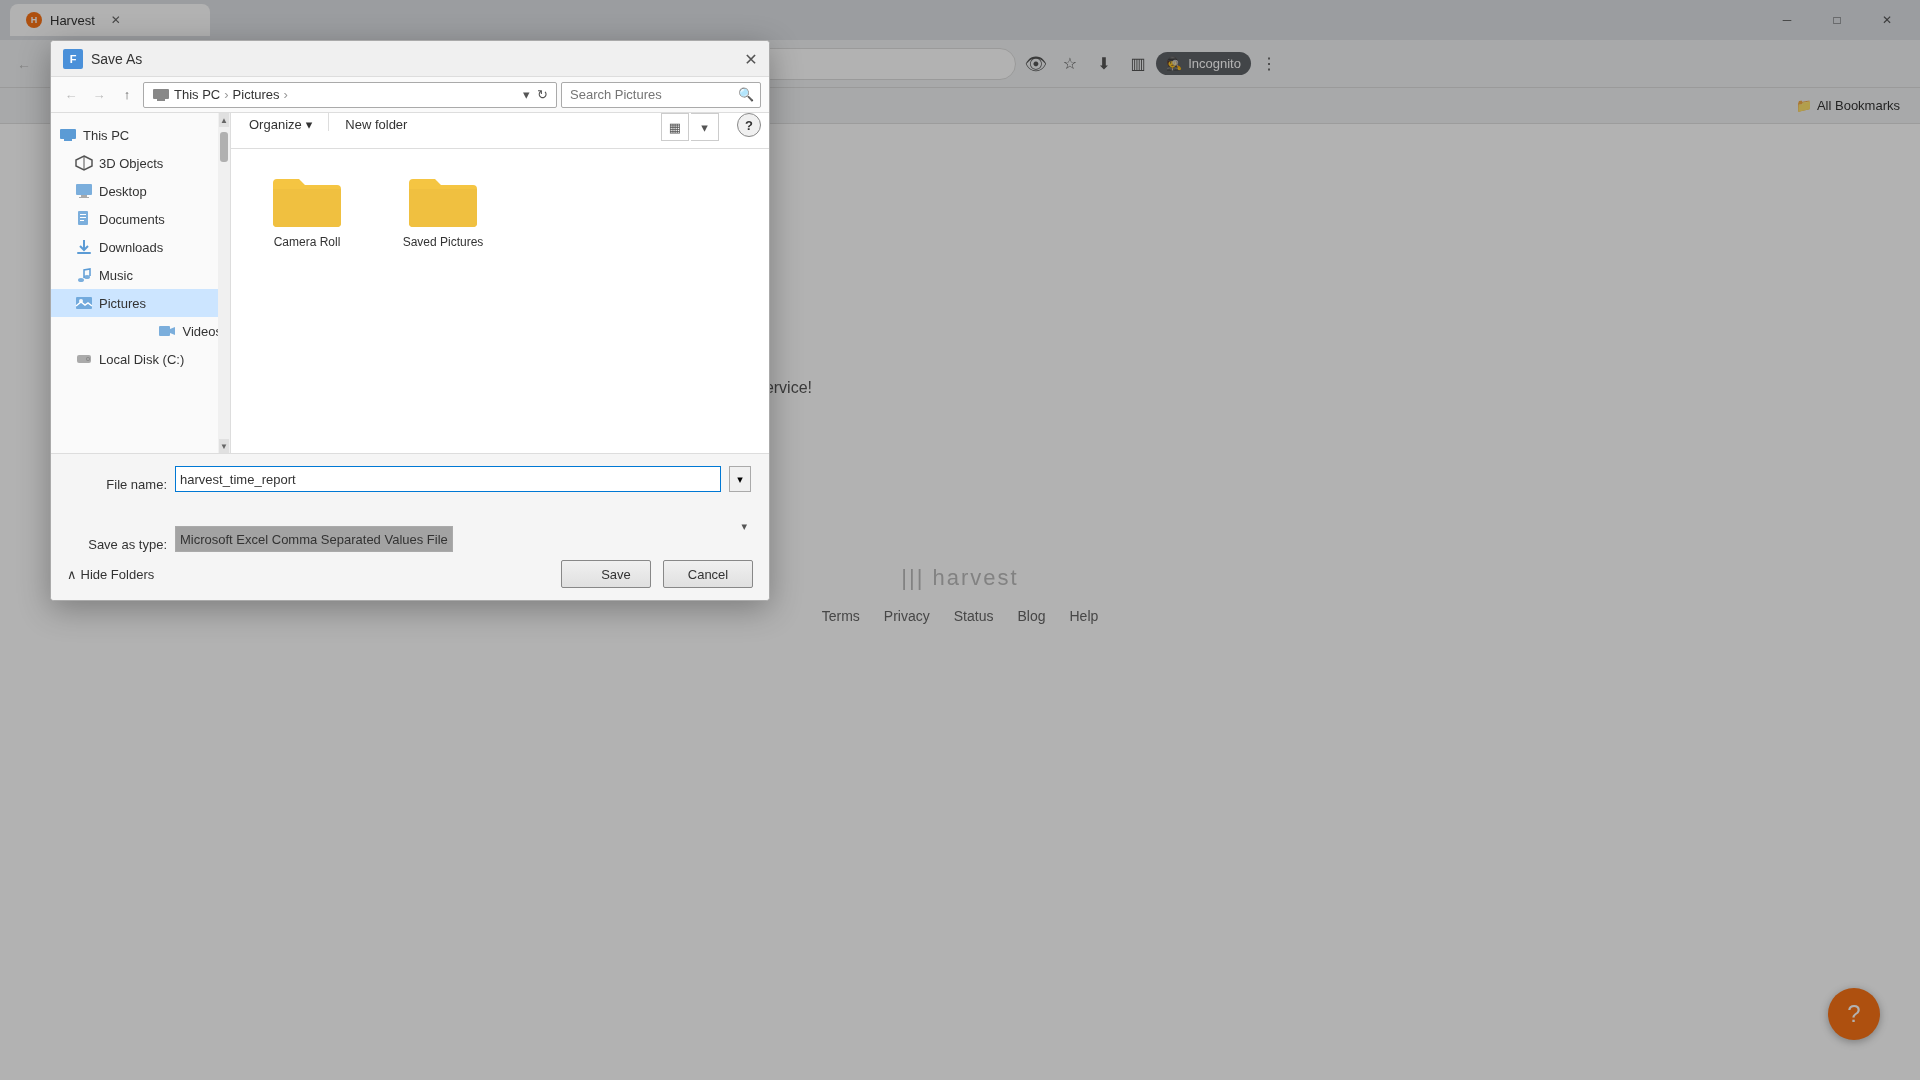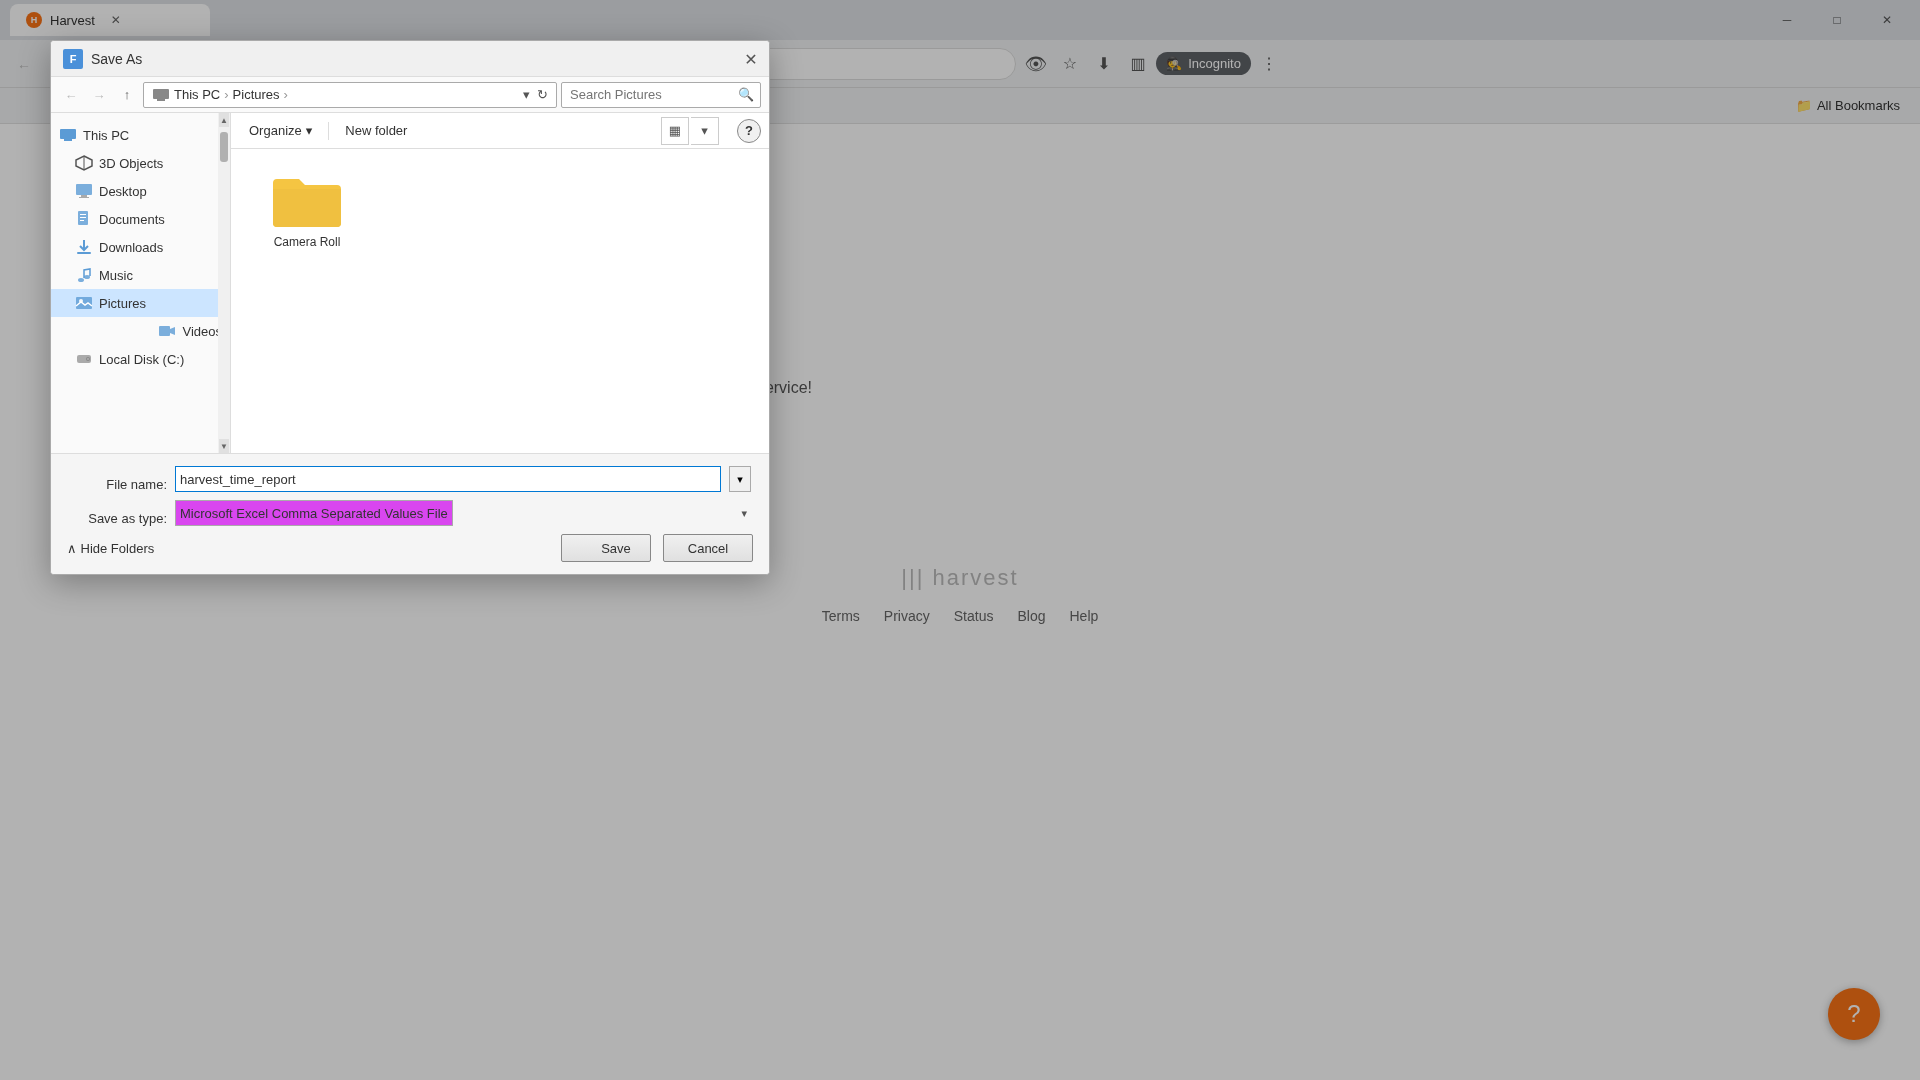--- a/index.html
+++ b/index.html
@@ -362,21 +362,21 @@
       background: #fff;
       display: flex;
       flex-direction: column;
       position: relative;
       overflow: hidden;
     }
     .dialog-action-bar {
       height: 36px;
       border-bottom: 1px solid #ddd;
       display: flex;
-      align-items: center;
+      align-items: flex-start;
       padding: 0 8px;
       gap: 6px;
     }
     .organize-btn {
       padding: 4px 10px;
       border: none;
       background: transparent;
       cursor: pointer;
       font-size: 13px;
       color: #333;
@@ -480,24 +480,25 @@
       background: #fff;
       color: #333;
       outline: none;
     }
     .filetype-select {
       flex: 1;
       height: 26px;
       border: 1px solid #aaa;
       padding: 0 4px;
       font-size: 13px;
-      background: #d946ef;
+      background: #a3a3a3;
       color: #333;
       appearance: none;
       cursor: pointer;
+      margin-top: 26px;
     }
     .select-wrapper {
       flex: 1; position: relative;
     }
     .select-arrow {
       position: absolute;
       right: 6px; top: 50%;
       transform: translateY(-50%);
       color: #555; font-size: 11px;
       pointer-events: none;
@@ -769,20 +770,29 @@
         <div class="file-item">
           <div class="folder-icon">
             <svg viewBox="0 0 72 58" width="72" height="58">
               <path d="M2 14 L2 52 Q2 56 6 56 L66 56 Q70 56 70 52 L70 18 Q70 14 66 14 L34 14 L28 8 L6 8 Q2 8 2 12 Z" fill="#f5c542"></path>
               <path d="M2 18 L70 18 L70 52 Q70 56 66 56 L6 56 Q2 56 2 52 Z" fill="#f0c040"></path>
             </svg>
           </div>
           <span class="file-name">Camera Roll</span>
         </div>
 
+        <div class="file-item">
+          <div class="folder-icon">
+            <svg viewBox="0 0 72 58" width="72" height="58">
+              <path d="M2 14 L2 52 Q2 56 6 56 L66 56 Q70 56 70 52 L70 18 Q70 14 66 14 L34 14 L28 8 L6 8 Q2 8 2 12 Z" fill="#f5c542"></path>
+              <path d="M2 18 L70 18 L70 52 Q70 56 66 56 L6 56 Q2 56 2 52 Z" fill="#f0c040"></path>
+            </svg>
+          </div>
+          <span class="file-name">Saved Pictures</span>
+        </div>
 
 
       </div>
     </div>
 
   </div>
 
   <div class="dialog-bottom">
     <div class="filename-row">
       <span class="field-label">File name:</span>

